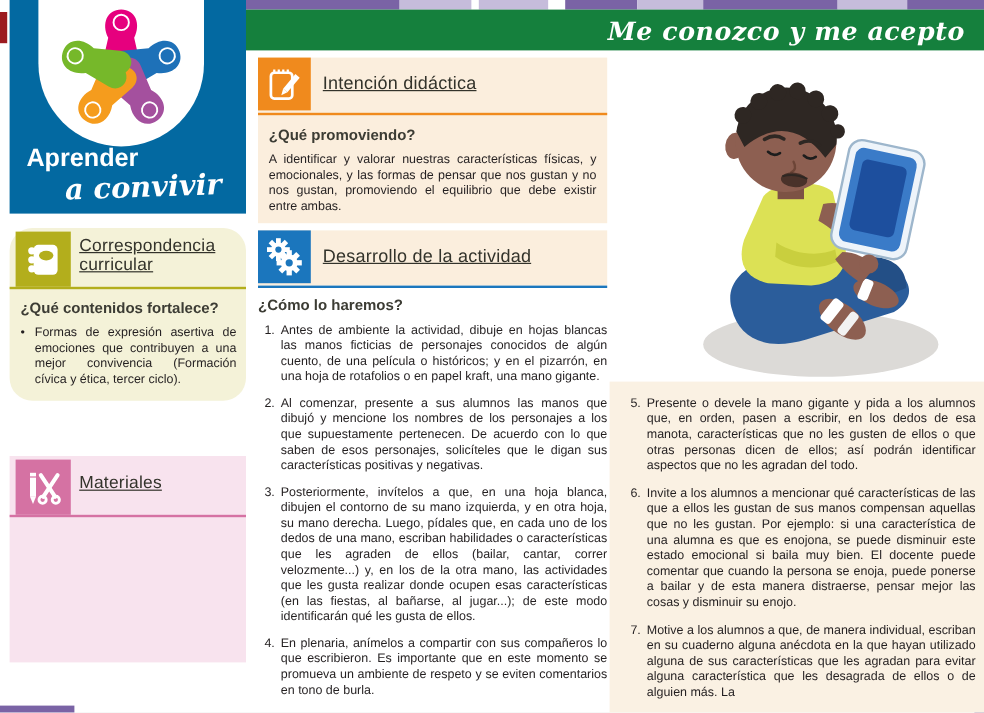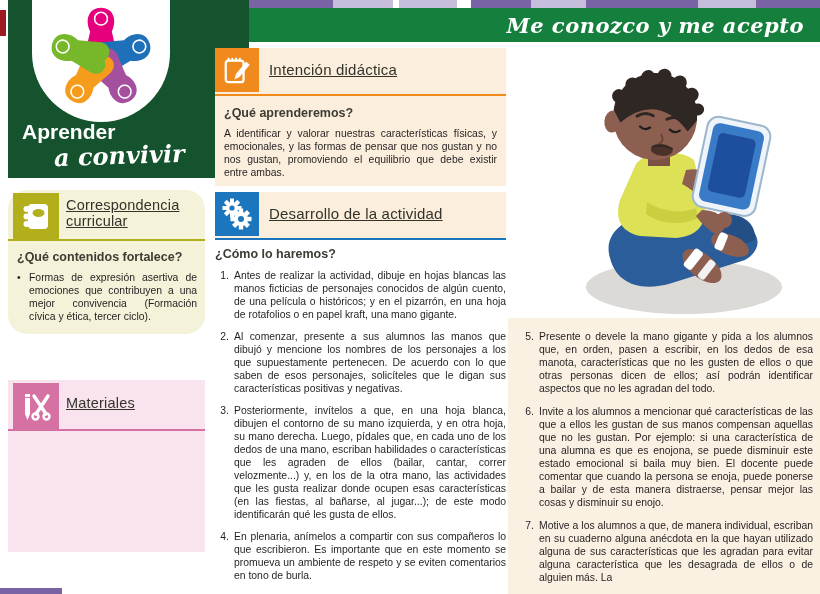--- a/index.html
+++ b/index.html
@@ -13,21 +13,21 @@
   .top-strip div{height:8px;}
   .banner{
     position:absolute;left:205px;top:8px;width:615px;height:34px;
     background:#15803d;display:flex;align-items:center;justify-content:flex-end;
   }
   .banner-title{
     color:#fff;font-family:"DejaVu Serif",serif;font-style:italic;font-weight:bold;
     font-size:21px;padding-right:16px;letter-spacing:.5px;
   }
   
-  .sidebar{position:absolute;left:8px;top:0;width:197px;height:178px;background:#14532d;padding-left:44px;}
+  .sidebar{position:absolute;left:8px;top:0;width:197px;height:178px;background:#0369a1;}
   .badge{
     position:absolute;left:24px;top:0;width:138px;height:122px;background:#fff;
     border-radius:0 0 70px 70px;display:flex;align-items:flex-start;justify-content:center;
   }
   .brand-title{
     position:absolute;left:14px;top:120px;color:#fff;font-weight:bold;font-size:21px;
   }
   .brand-subtitle{
     position:absolute;left:46px;top:141px;color:#fff;font-size:24px;
     font-family:"DejaVu Serif",serif;font-style:italic;font-weight:bold;transform:rotate(-2deg);
@@ -192,21 +192,21 @@
         <line x1="15" y1="3" x2="15" y2="7" stroke="#ffffff" stroke-width="2"></line>
         <line x1="19" y1="3" x2="19" y2="7" stroke="#ffffff" stroke-width="2"></line>
         <g transform="rotate(40 20 18)">
           <rect x="17.5" y="6" width="5" height="17" fill="#ffffff"></rect>
           <polygon points="17.5,23 22.5,23 20,28.5" fill="#ffffff"></polygon>
         </g>
       </svg>
     </div>
     <div class="card-title">Intención didáctica</div>
     <div class="content">
-      <p class="q-heading">¿Qué aprenderemos?</p>
+      <p class="q-heading">¿Qué promoviendo?</p>
       <p class="body-text">A identificar y valorar nuestras características físicas, y emocionales, y las formas de pensar que nos gustan y no nos gustan, promoviendo el equilibrio que debe existir entre ambas.</p>
     </div>
   </div>
 
   <div class="card des-header">
     <div class="card-rule"></div>
     <div class="card-icon">
       <svg width="32" height="32" viewBox="0 0 32 32">
         <g fill="#ffffff">
           <g transform="translate(11,10)">
@@ -228,21 +228,21 @@
         </g>
       </svg>
     </div>
     <div class="card-title">Desarrollo de la actividad</div>
   </div>
 
   <div class="col-left">
     <p class="q-heading">¿Cómo lo haremos?</p>
     <div class="step">
       <span class="step-num">1.</span>
-      <p class="body-text">Antes de realizar la actividad, dibuje en hojas blancas las manos ficticias de personajes conocidos de algún cuento, de una película o históricos; y en el pizarrón, en una hoja de rotafolios o en papel kraft, una mano gigante.</p>
+      <p class="body-text">Antes de ambiente la actividad, dibuje en hojas blancas las manos ficticias de personajes conocidos de algún cuento, de una película o históricos; y en el pizarrón, en una hoja de rotafolios o en papel kraft, una mano gigante.</p>
     </div>
     <div class="step">
       <span class="step-num">2.</span>
       <p class="body-text">Al comenzar, presente a sus alumnos las manos que dibujó y mencione los nombres de los personajes a los que supuestamente pertenecen. De acuerdo con lo que saben de esos personajes, solicíteles que le digan sus características positivas y negativas.</p>
     </div>
     <div class="step">
       <span class="step-num">3.</span>
       <p class="body-text">Posteriormente, invítelos a que, en una hoja blanca, dibujen el contorno de su mano izquierda, y en otra hoja, su mano derecha. Luego, pídales que, en cada uno de los dedos de una mano, escriban habilidades o características que les agraden de ellos (bailar, cantar, correr velozmente...) y, en los de la otra mano, las actividades que les gusta realizar donde ocupen esas características (en las fiestas, al bañarse, al jugar...); de este modo identificarán qué les gusta de ellos.</p>
     </div>
     <div class="step">

